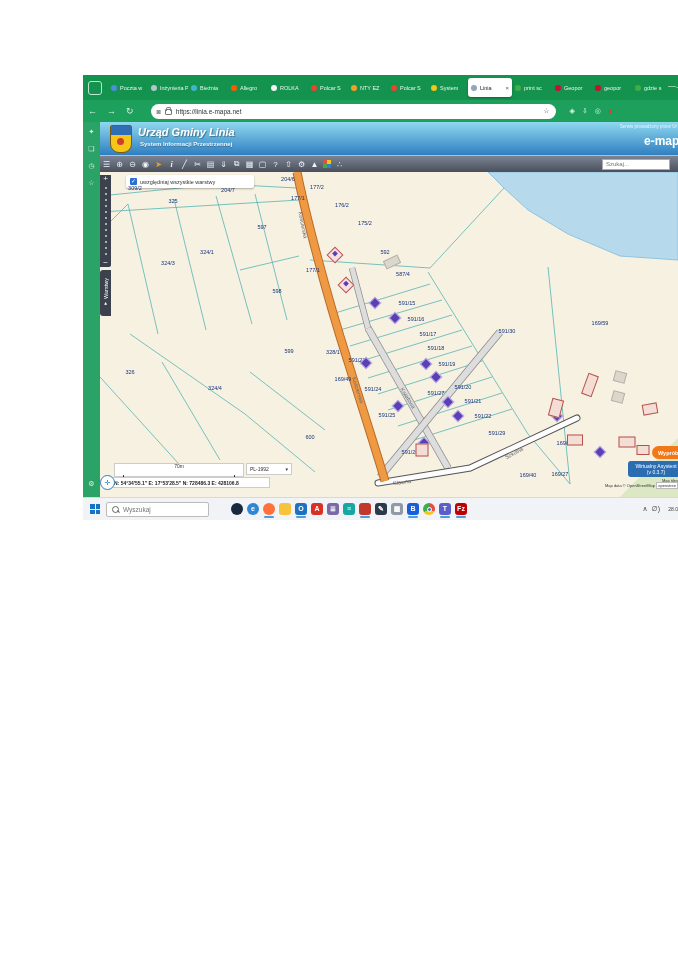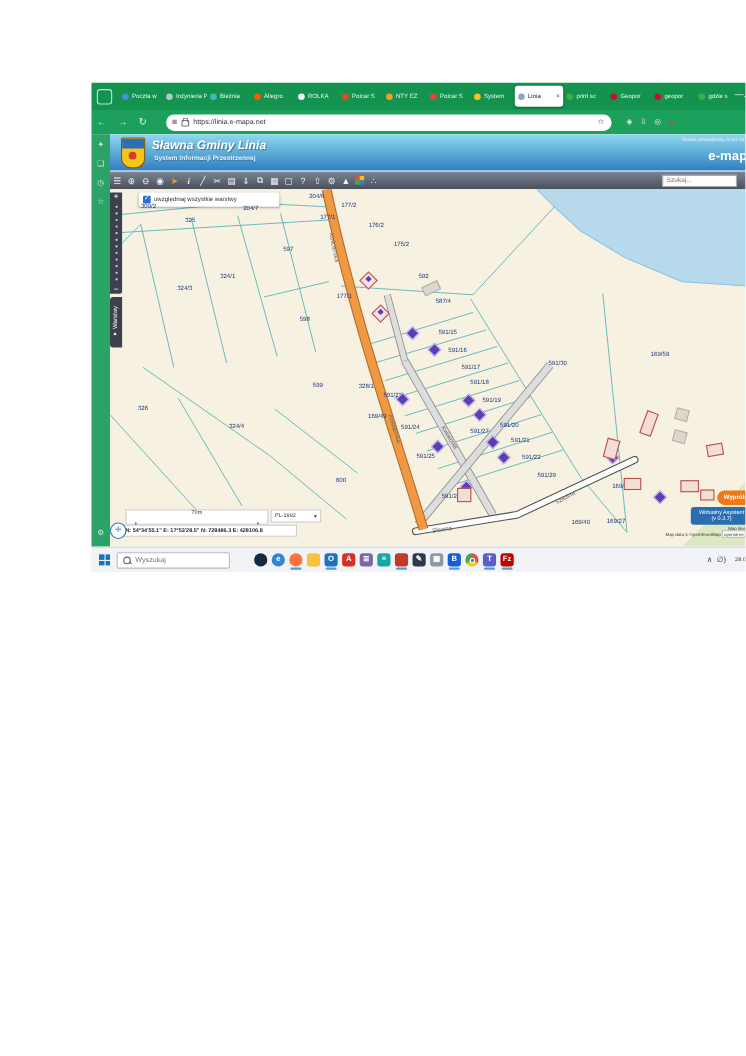--- a/index.html
+++ b/index.html
@@ -218,21 +218,21 @@
         <span class="sideic" style="top: 6px;">✦</span>
         <span class="sideic" style="top: 23px;">❏</span>
         <span class="sideic" style="top: 40px;">◷</span>
         <span class="sideic" style="top: 57px;">☆</span>
         <span class="sideic" style="top: 358px;">⚙</span>
       </div>
 
     <div id="page">
       <div id="apphdr">
         <div id="crest"></div>
-        <div id="apptitle">Sławna Gminy Linia</div>
+        <div id="apptitle">Urząd Gminy Linia</div>
         <div id="appsub">System Informacji Przestrzennej</div>
         <div id="srvnote">Serwis prowadzony przez Ur</div>
         <div id="brand">e-mapa</div>
       </div>
 
       <div id="apptb">
 
         <span class="tbtn">☰</span>
           <span class="tbtn">⊕</span>
           <span class="tbtn">⊖</span>

